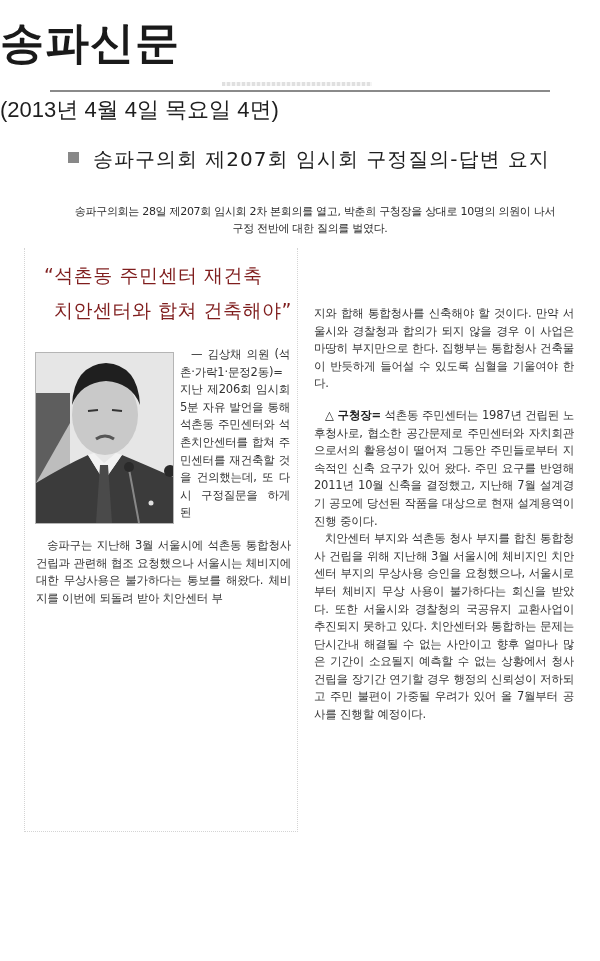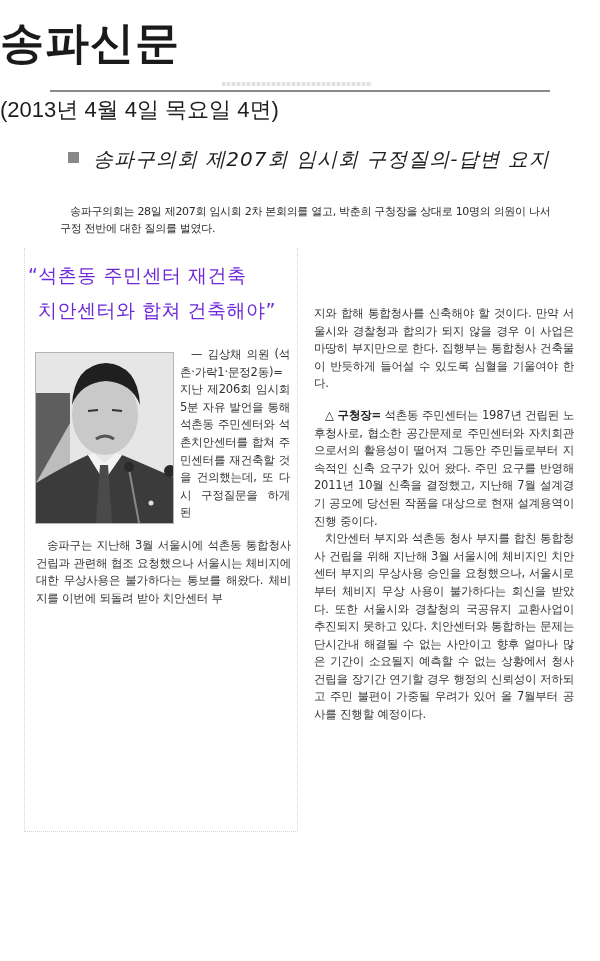--- a/index.html
+++ b/index.html
@@ -19,39 +19,40 @@
       position: absolute; left: 222px; top: 82px; width: 150px; height: 4px;
       background: repeating-linear-gradient(90deg, #d8d8d8 0 3px, #f2f2f2 3px 5px);
       opacity: .8;
     }
     .dateline {
       position: absolute; left: 0; top: 95px; width: 600px; text-align: left;
       font-family: "Liberation Sans", sans-serif; font-size: 22px; color: #1e1e1e;
     }
     .headline {
       position: absolute; left: 68px; top: 146px; font-size: 20px; color: #1e1e1e;
-      letter-spacing: 1px; white-space: nowrap; font-style: italic;
+      letter-spacing: 1px; white-space: nowrap;
     }
     .headline .bullet {
       display: inline-block; width: 11px; height: 11px; background: #888;
       margin-right: 14px; vertical-align: 3px;
     }
     .intro {
       position: absolute; left: 60px; top: 203px; width: 500px;
       font-size: 11px; line-height: 17px; color: #2a2a2a; text-indent: 10px;
       letter-spacing: -0.3px;
+      text-align: center;
     }
     .clip-left-border {
       position: absolute; left: 24px; top: 248px; width: 272px; height: 583px;
       border-left: 1px dotted #d4d4d4; border-right: 1px dotted #d4d4d4;
       border-bottom: 1px dotted #d4d4d4;
     }
     .quote-title {
-      position: absolute; left: 28px; top: 258px; width: 250px;
-      font-size: 19px; line-height: 35px; color: #6d28d9; letter-spacing: 0.5px;
+      position: absolute; left: 44px; top: 258px; width: 250px;
+      font-size: 19px; line-height: 35px; color: #7f1d1d; letter-spacing: 0.5px;
     }
     .quote-title div { white-space: nowrap; }
     .quote-title .line2 { padding-left: 10px; }
     .photo {
       position: absolute; left: 35px; top: 352px; width: 137px; height: 170px;
       border: 1px solid #b5b5b5; overflow: hidden; background: #dcdcdc;
     }
     .body-text {
       font-size: 11.5px; line-height: 17.6px; color: #333; text-align: justify;
       letter-spacing: -0.2px;

